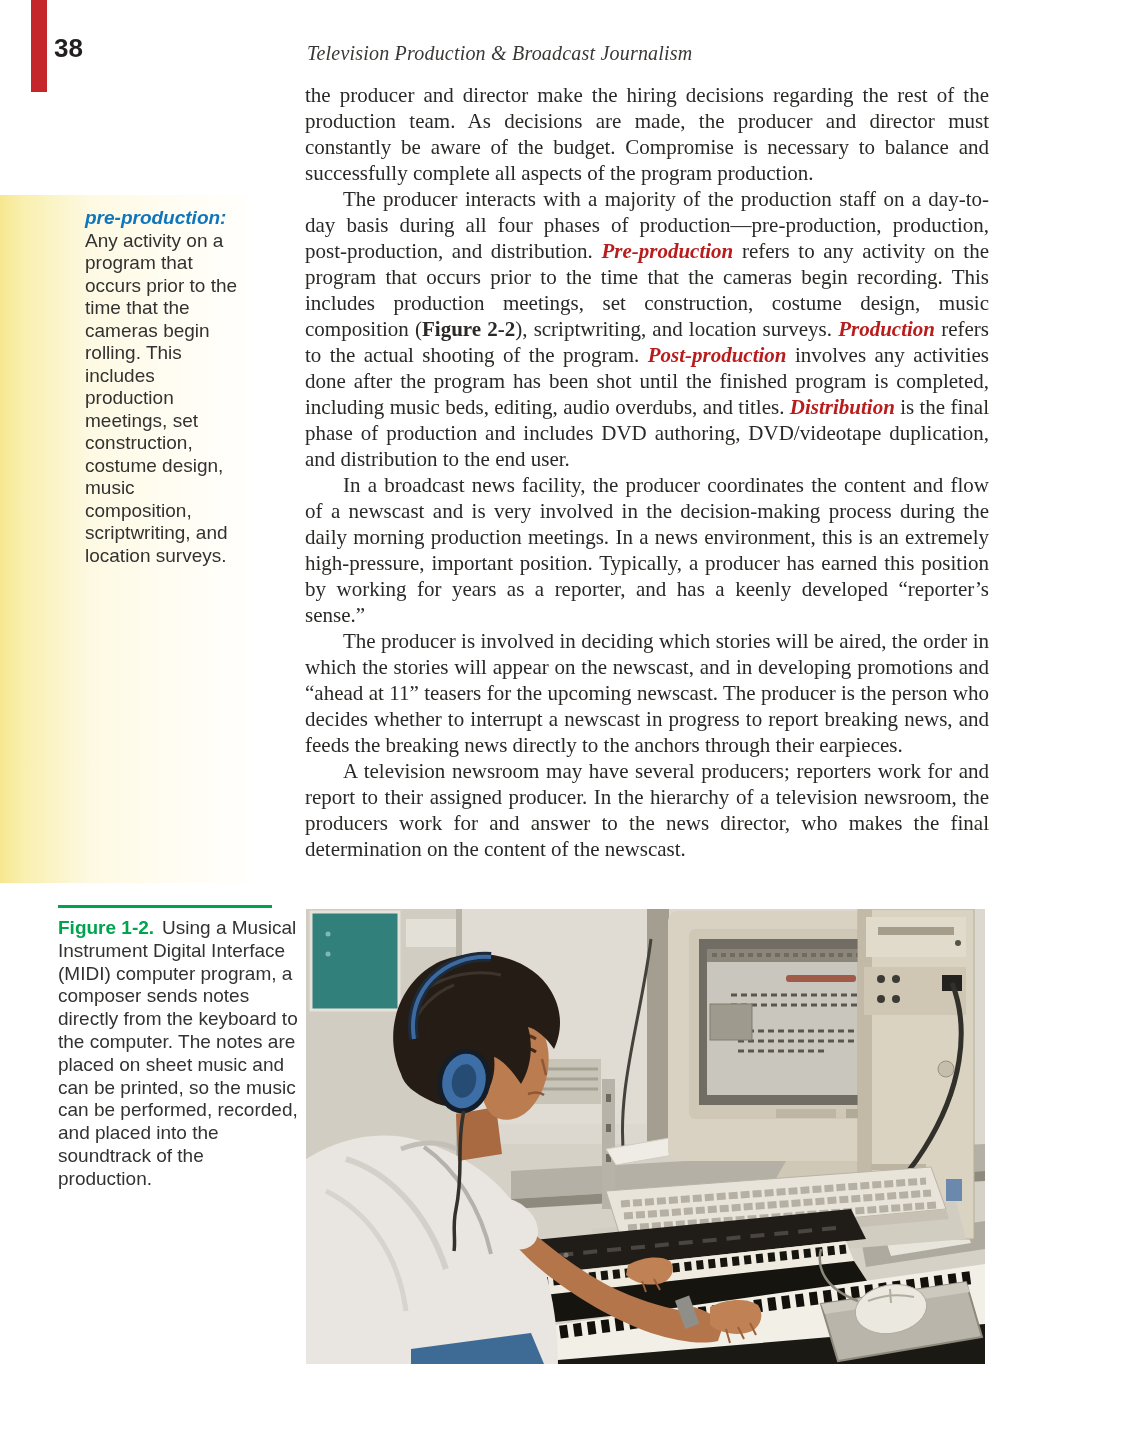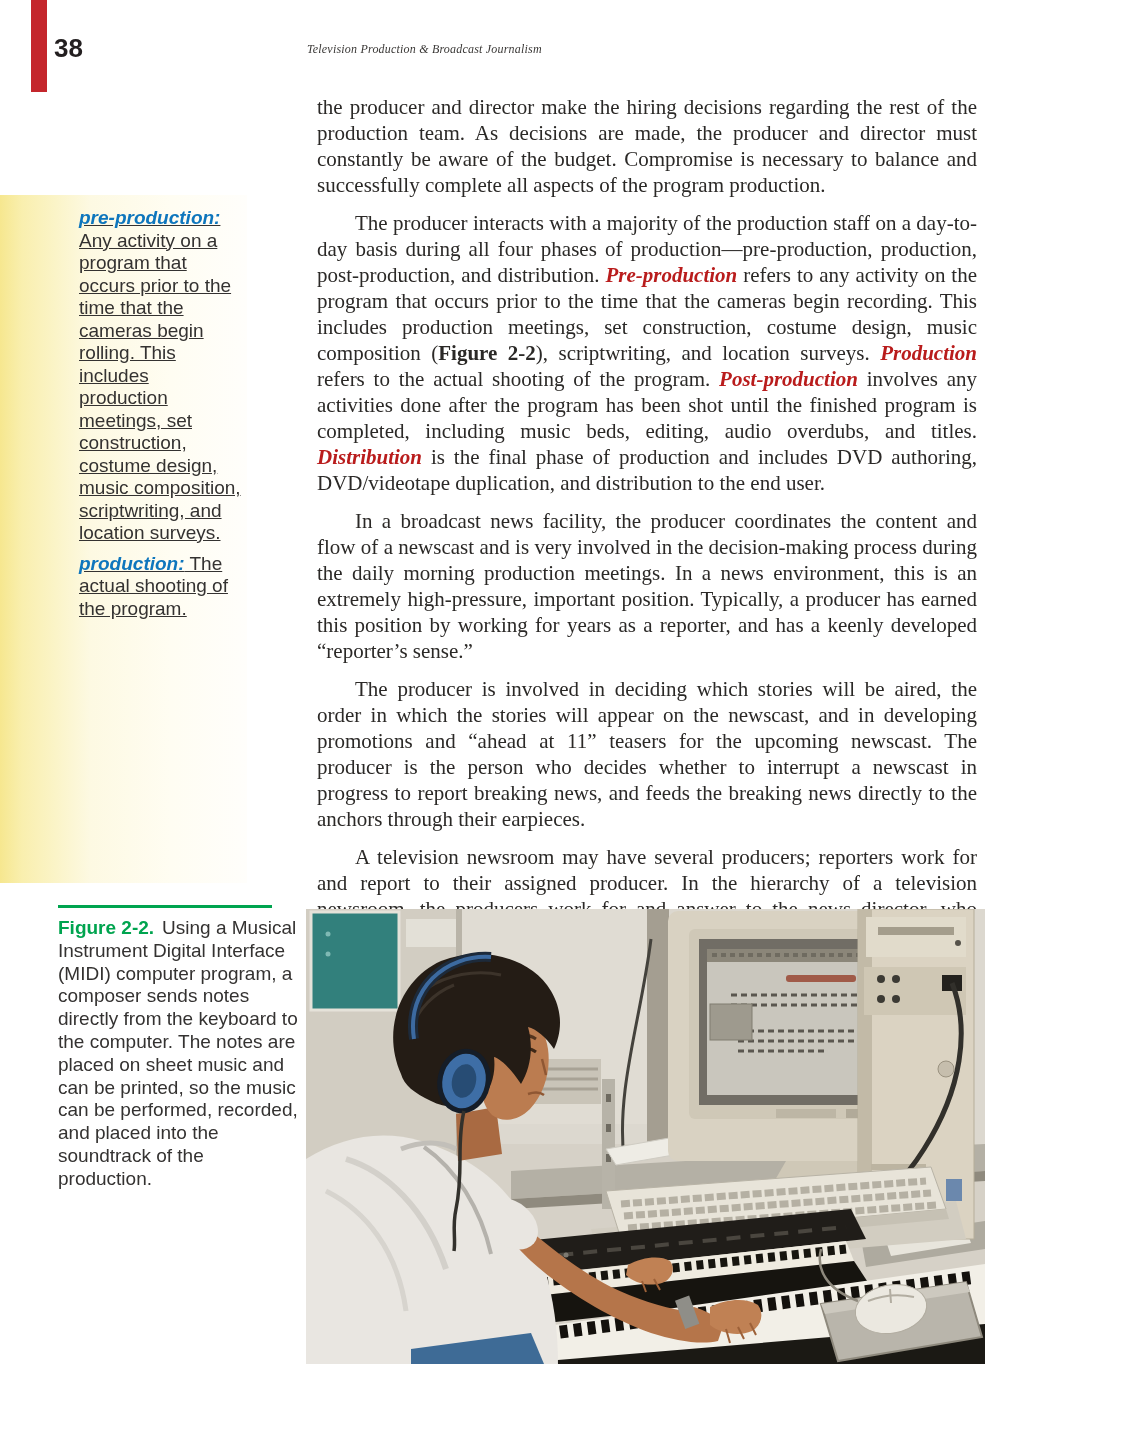--- a/index.html
+++ b/index.html
@@ -1,35 +1,35 @@
 <!DOCTYPE html>
 <html><head>
 <meta charset="utf-8">
 <style>
   html,body{margin:0;padding:0;background:#ffffff;}
   .page{position:relative;width:1129px;height:1453px;background:#fff;overflow:hidden;
         font-family:"Liberation Serif",serif;}
   .red-tab{position:absolute;left:31px;top:0;width:16px;height:92px;background:#c4262c;}
   .page-number{position:absolute;left:54px;top:33px;font-family:"Liberation Sans",sans-serif;
         font-weight:bold;font-size:26px;color:#231f20;}
-  .running-head{position:absolute;left:307px;top:42px;font-style:italic;font-size:12px;
+  .running-head{position:absolute;left:307px;top:42px;font-style:italic;font-size:20px;
         color:#3a3836;letter-spacing:.2px;}
   
   .body-col{position:absolute;left:305px;top:82px;width:684px;font-size:21px;line-height:26px;
         color:#2b2927;text-align:justify;}
-  .body-col p{margin:12px;font-family:Liberation Serif, serif;}
+  .body-col p{margin:0;font-family:Liberation Serif, serif;}
   .body-col p.indent{text-indent:38px;}
   .term{color:#b91c1c;font-weight:bold;font-style:italic;}
   .bold{font-weight:bold;}
   
   .sidebar{position:absolute;left:0;top:195px;width:247px;height:688px;box-sizing:border-box;
         padding:12px 6px 0 68px;
         background:linear-gradient(90deg,#f6e78f 0px,#f9efae 22px,#fdf9e2 90px,#fffdf2 170px,#fffefb 247px);
         font-family:"Liberation Sans",sans-serif;font-size:19px;line-height:22.5px;color:#343231;}
-  .sidebar p.def{margin:0 0 8px 11px;text-decoration:underline;}
+  .sidebar p.def{margin:0 0 8px 17px;}
   .def-term{color:#0e76bd;font-weight:bold;font-style:italic;}
   
   .figure-caption{position:absolute;left:58px;top:905px;width:240px;
         font-family:"Liberation Sans",sans-serif;font-size:19px;line-height:22.8px;color:#343231;}
   .caption-rule{width:214px;height:3px;background:#00a44f;margin:0 0 9px 0;}
   .cap-label{color:#00a44f;font-weight:bold;margin-right:8px;}
   
   .photo{position:absolute;left:306px;top:909px;width:679px;height:455px;}
   .photo svg{display:block;}
 </style>
@@ -46,26 +46,25 @@
   <div class="body-col">
       <p class="">the producer and director make the hiring decisions regarding the rest of the production team. As decisions are made, the producer and director must constantly be aware of the budget. Compromise is necessary to balance and successfully complete all aspects of the program production.</p>
       <p class="indent">The producer interacts with a majority of the production staff on a day-to-day basis during all four phases of production—pre-production, production, post-production, and distribution. <span class="term">Pre-production</span> refers to any activity on the program that occurs prior to the time that the cameras begin recording. This includes production meetings, set construction, costume design, music composition (<span class="bold">Figure 2-2</span>), scriptwriting, and location surveys. <span class="term">Production</span> refers to the actual shooting of the program. <span class="term">Post-production</span> involves any activities done after the program has been shot until the finished program is completed, including music beds, editing, audio overdubs, and titles. <span class="term">Distribution</span> is the final phase of production and includes DVD authoring, DVD/videotape duplication, and distribution to the end user.</p>
       <p class="indent">In a broadcast news facility, the producer coordinates the content and flow of a newscast and is very involved in the decision-making process during the daily morning production meetings. In a news environment, this is an extremely high-pressure, important position. Typically, a producer has earned this position by working for years as a reporter, and has a keenly developed “reporter’s sense.”</p>
       <p class="indent">The producer is involved in deciding which stories will be aired, the order in which the stories will appear on the newscast, and in developing promotions and “ahead at 11” teasers for the upcoming newscast. The producer is the person who decides whether to interrupt a newscast in progress to report breaking news, and feeds the breaking news directly to the anchors through their earpieces.</p>
       <p class="indent">A television newsroom may have several producers; reporters work for and report to their assigned producer. In the hierarchy of a television newsroom, the producers work for and answer to the news director, who makes the final determination on the content of the newscast.</p>
     </div>
 
   <div class="sidebar">
       <p class="def"><span class="def-term">pre-production:</span><br>Any activity on a program that occurs prior to the time that the cameras begin rolling. This includes production meetings, set construction, costume design, music composition, scriptwriting, and location surveys.</p>
-      <p class="def"><span class="def-term">production:</span> The actual shooting of the program.</p>
     </div>
 
   <div class="figure-caption">
     <div class="caption-rule"></div>
-    <span class="cap-label">Figure 2-2.</span><span>Using a Musical Instrument Digital Interface (MIDI) computer program, a composer sends notes directly from the keyboard to the computer. The notes are placed on sheet music and can be printed, so the music can be performed, recorded, and placed into the soundtrack of the production.</span>
+    <span class="cap-label">Figure 1-2.</span><span>Using a Musical Instrument Digital Interface (MIDI) computer program, a composer sends notes directly from the keyboard to the computer. The notes are placed on sheet music and can be printed, so the music can be performed, recorded, and placed into the soundtrack of the production.</span>
   </div>
 
   <div class="photo" role="img" aria-label="A composer wearing headphones plays a black MIDI keyboard; a CRT monitor displays sheet-music notation beside a computer tower, white keyboard and mouse.">
     <svg width="679" height="455" viewBox="0 0 679 455" xmlns="http://www.w3.org/2000/svg">
 
       <g>
         <rect x="0" y="0" width="679" height="455" fill="#d6d1c7"></rect>
         <rect x="0" y="0" width="679" height="235" fill="#dcd8cf"></rect>
         <rect x="0" y="0" width="155" height="270" fill="#d2cdc2"></rect>
         <rect x="150" y="0" width="6" height="270" fill="#b9b4a8"></rect>

